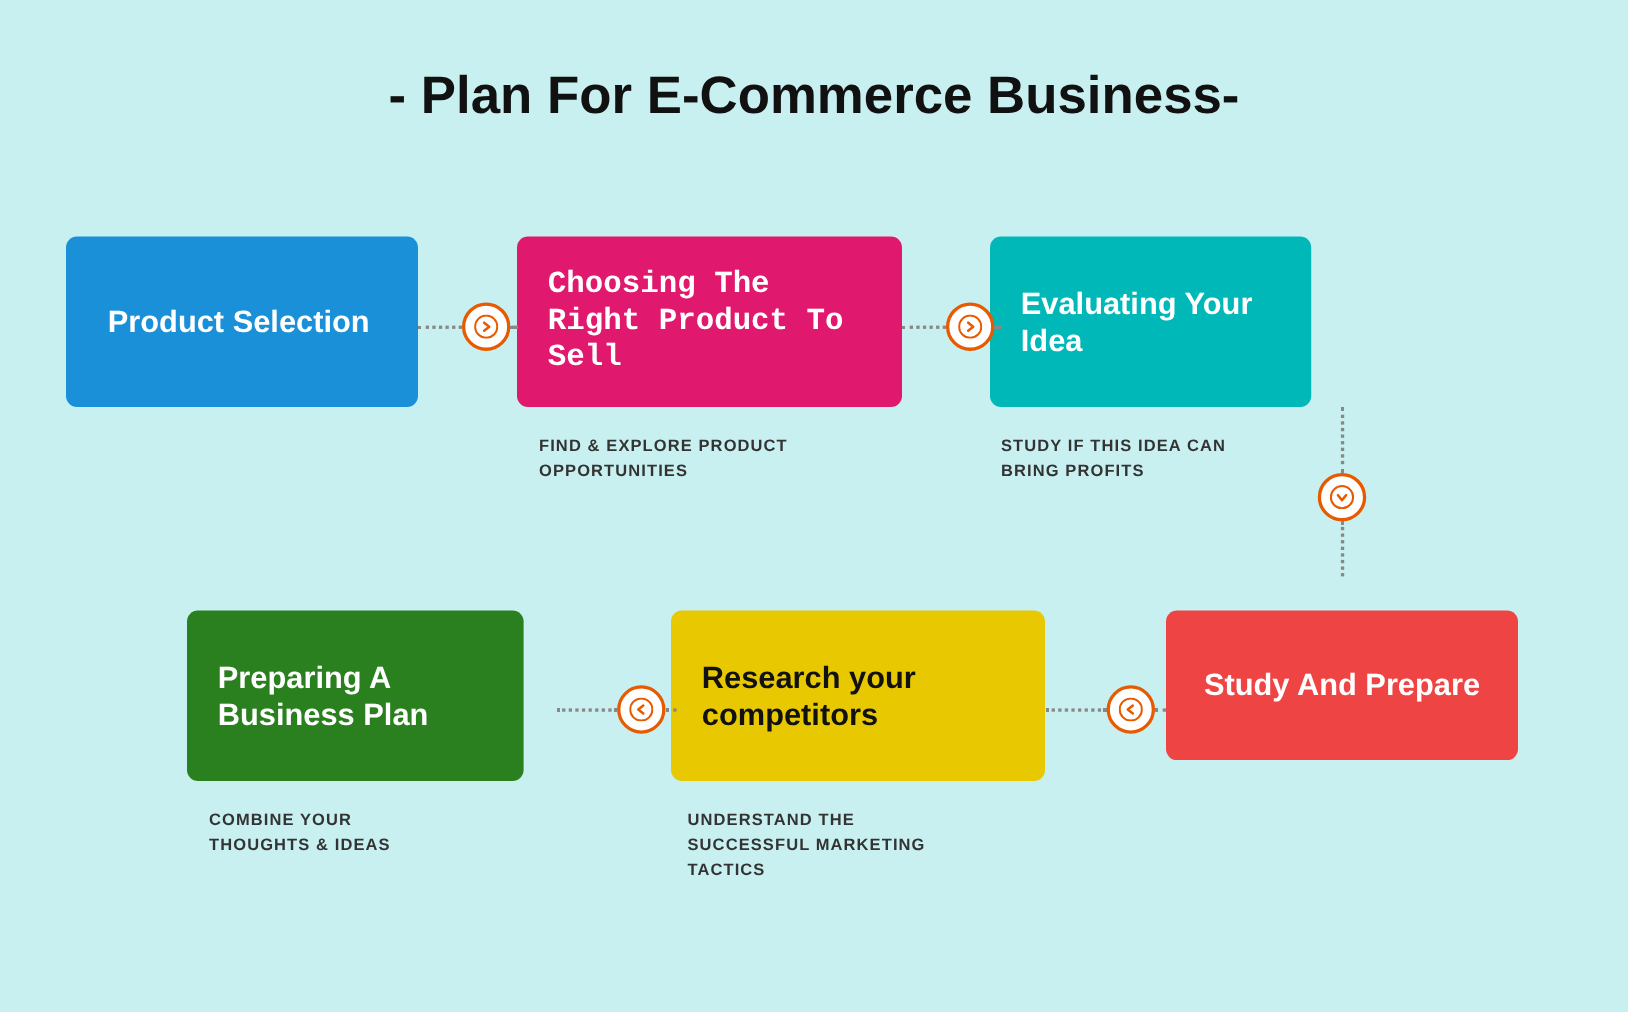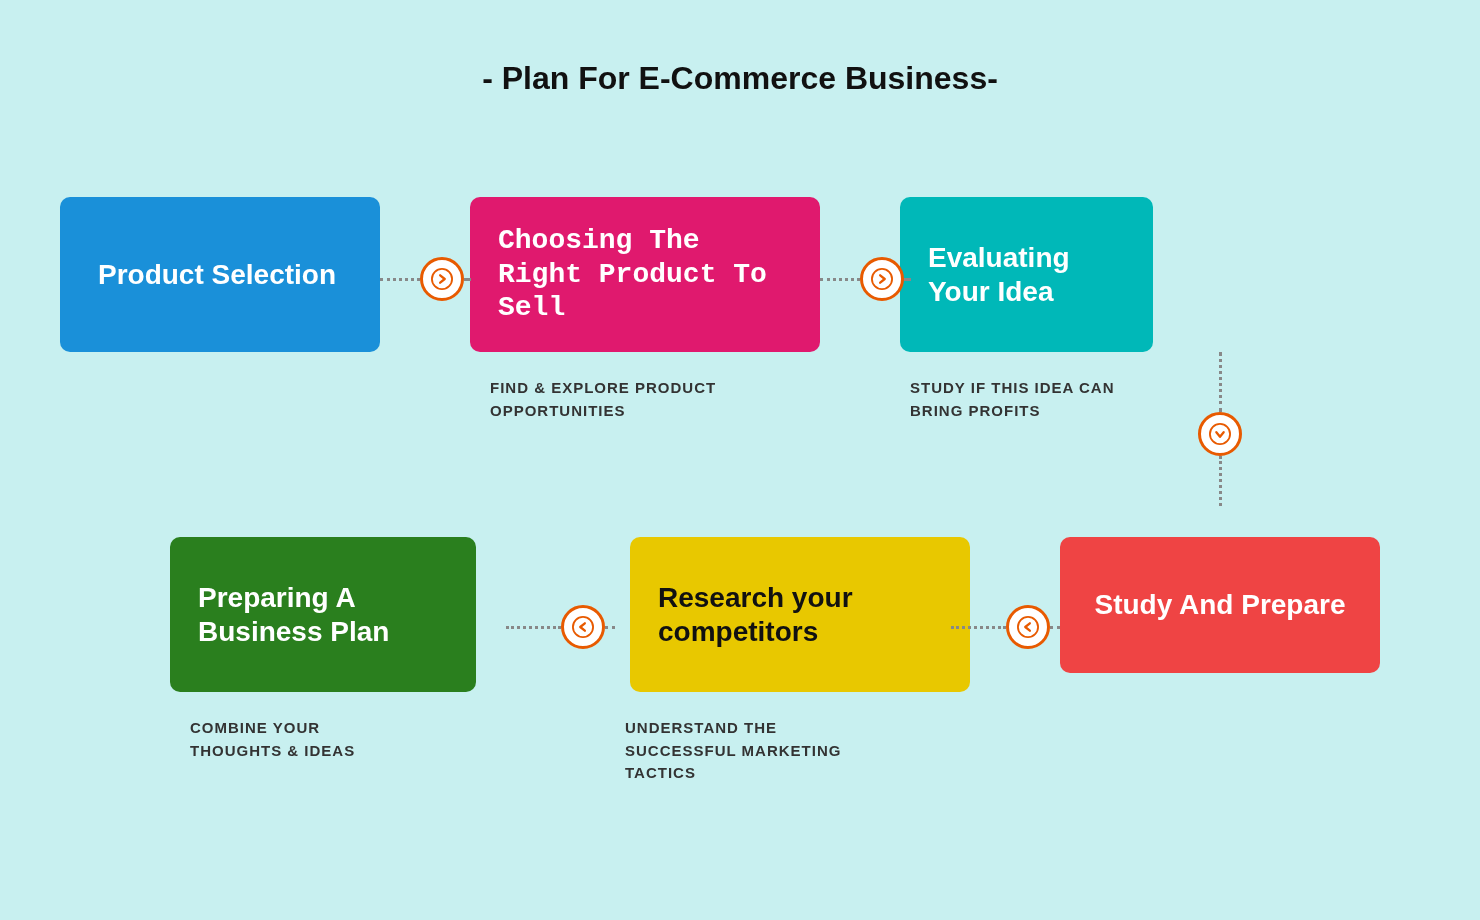--- a/index.html
+++ b/index.html
@@ -9,21 +9,21 @@
       font-family: 'Arial', sans-serif;
       width: 1480px;
       height: 920px;
       overflow: hidden;
       display: flex;
       flex-direction: column;
       align-items: center;
     }
 
     .page-title {
-      font-size: 32px;
+      font-size: 48px;
       font-weight: 900;
       color: #111;
       margin-top: 60px;
       letter-spacing: 0px;
     }
 
     .diagram-container {
       position: relative;
       width: 1400px;
       height: 720px;
@@ -64,40 +64,39 @@
       top: 60px;
       width: 350px;
       height: 155px;
       font-family: Liberation Mono, monospace;
     }
 
     .box-evaluating {
       background-color: #00b8b8;
       left: 860px;
       top: 60px;
-      width: 253px;
+      width: 292px;
       height: 155px;
     }
 
     
     .box-preparing {
       background-color: #2a7f1e;
       left: 130px;
       top: 400px;
       width: 306px;
       height: 155px;
     }
 
     .box-research {
       background-color: #e8c800;
       left: 570px;
       top: 400px;
       width: 340px;
       height: 155px;
-      margin-left: 20px;
     }
     .box-research .box-label { color: #111; }
 
     .box-study {
       background-color: #ef4444;
       left: 1020px;
       top: 400px;
       width: 320px;
       height: 136px;
     }

